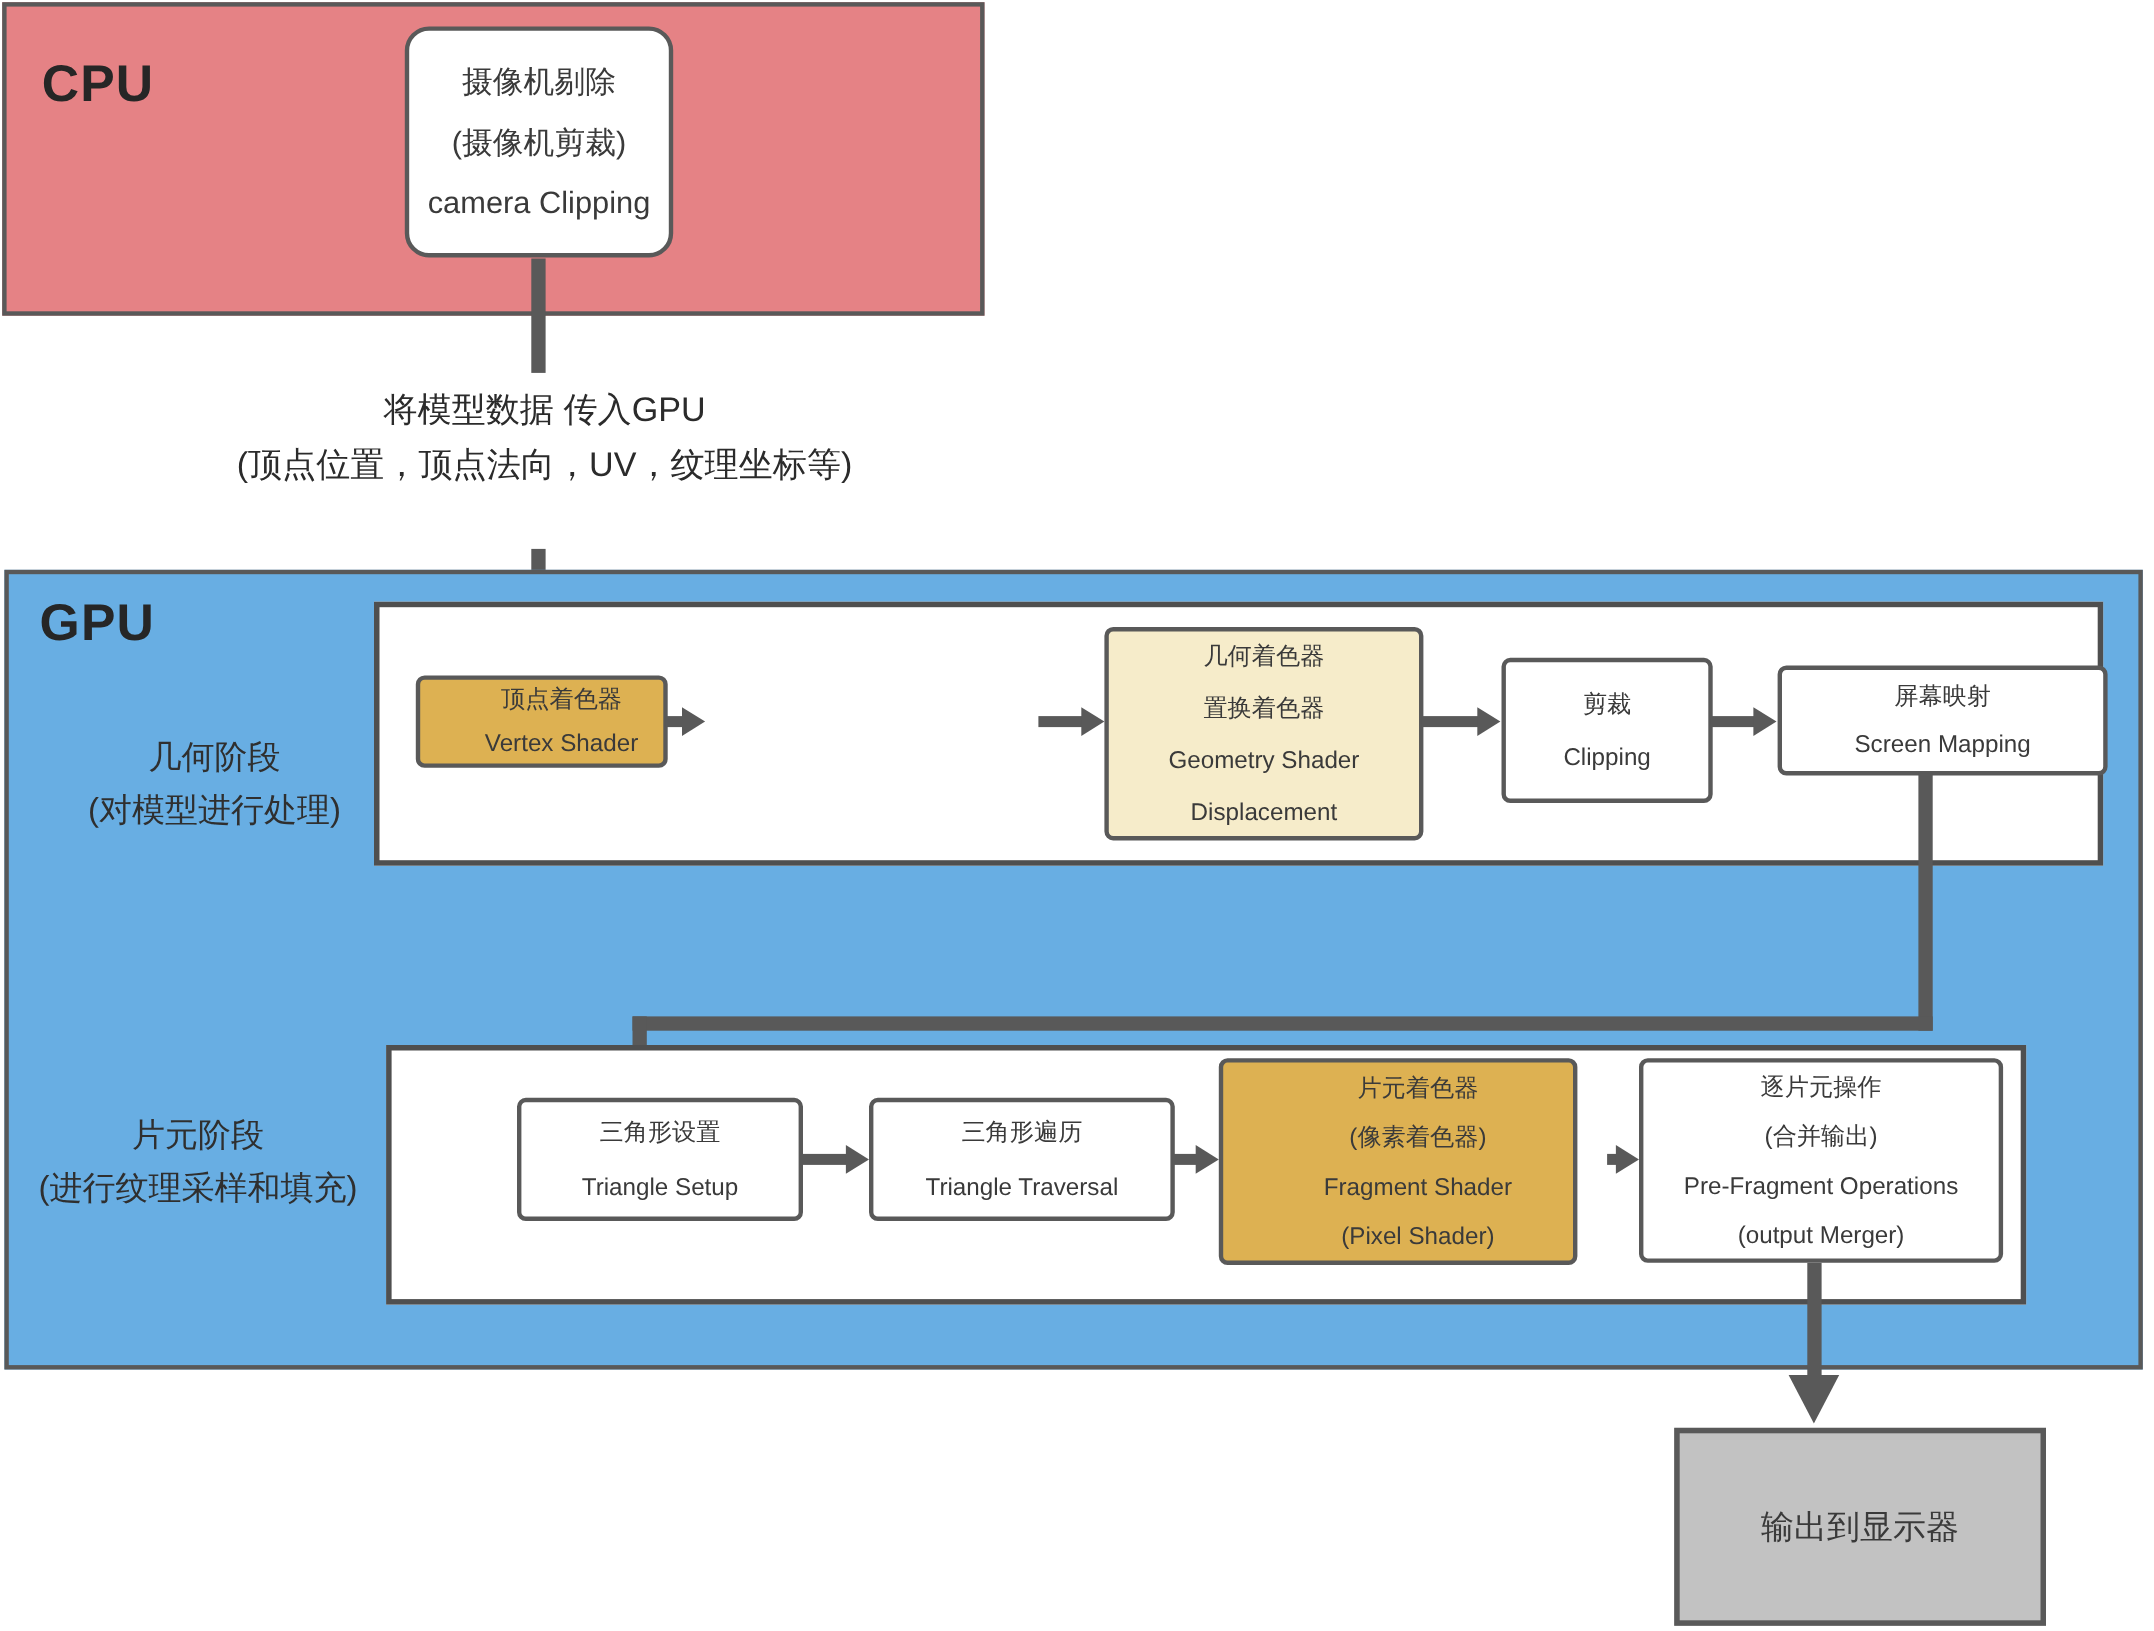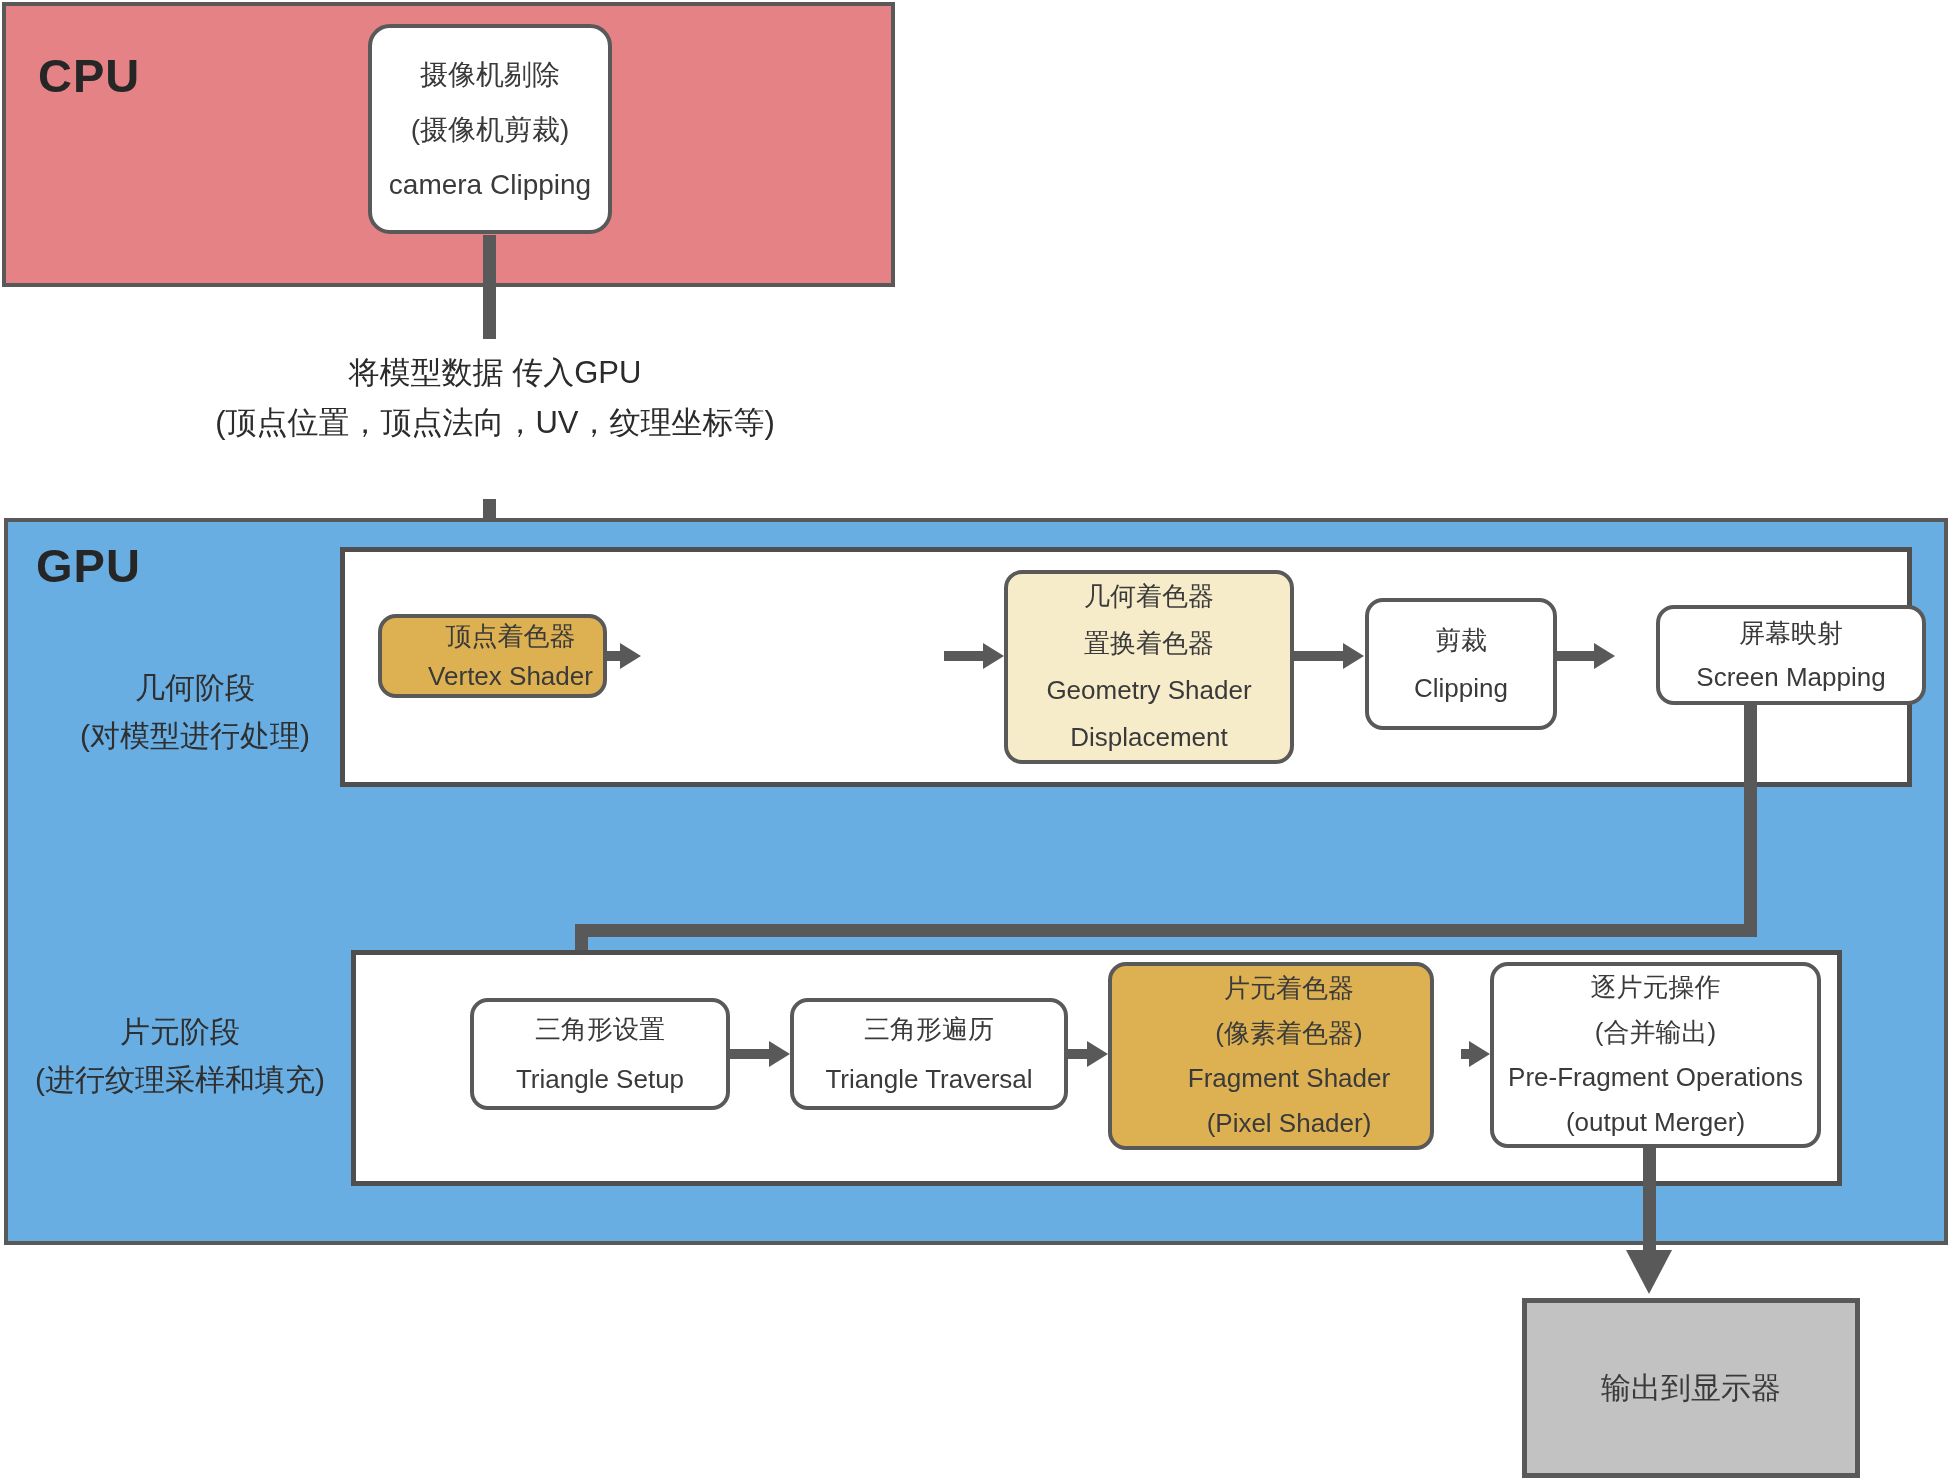--- a/index.html
+++ b/index.html
@@ -4,23 +4,23 @@
 <style>
   html,body{margin:0;padding:0;background:#ffffff;}
   #stage{
     position:relative;width:1958px;height:1483px;overflow:hidden;background:#ffffff;
     font-family:"Liberation Sans","DejaVu Sans",sans-serif;color:#3a3a3a;
   }
   .abs{position:absolute;box-sizing:border-box;}
   .bigbox{border:4px solid #595959;}
   .panel{background:#ffffff;border:5px solid #4f4f4f;}
   .node{
-    border:4px solid #595959;border-radius:18px;background:#ffffff;
+    border:4px solid #595959;border-radius:8px;background:#ffffff;
     display:flex;flex-direction:column;align-items:center;justify-content:center;
-    text-align:center;font-size:26px;color:#3a3a3a;
+    text-align:center;font-size:22px;color:#3a3a3a;
   }
   .node .ln{display:block;white-space:nowrap;}
   .gold{background:#ddb152;padding-left:36px;}
   .cream{background:#f6ecca;}
   .corner-label{font-size:47px;font-weight:bold;color:#262626;letter-spacing:1px;}
   .stage-label{font-size:30px;color:#2f2f2f;text-align:center;white-space:nowrap;}
   .flow-label{font-size:31px;color:#2b2b2b;text-align:center;white-space:nowrap;}
   .shaft{background:#595959;}
   .head-right{width:0;height:0;border-top:13px solid transparent;border-bottom:13px solid transparent;border-left:21px solid #595959;}
   .head-down-big{width:0;height:0;border-left:23px solid transparent;border-right:23px solid transparent;border-top:44px solid #595959;}
@@ -60,21 +60,21 @@
   <div class="abs node cream" style="left:1004px;top:570px;width:290px;height:194px;line-height:47px;">
     <span class="ln">几何着色器</span>
     <span class="ln">置换着色器</span>
     <span class="ln">Geometry Shader</span>
     <span class="ln">Displacement</span>
   </div>
   <div class="abs node" style="left:1365px;top:598px;width:192px;height:132px;line-height:48px;">
     <span class="ln">剪裁</span>
     <span class="ln">Clipping</span>
   </div>
-  <div class="abs node" style="left:1656px;top:605px;width:270px;height:100px;line-height:44px;">
+  <div class="abs node" style="left:1616px;top:605px;width:300px;height:100px;line-height:44px;">
     <span class="ln">屏幕映射</span>
     <span class="ln">Screen Mapping</span>
   </div>
 
   <div class="abs shaft" style="left:605px;top:651px;width:16px;height:10px;"></div>
   <div class="abs head-right" style="left:620px;top:643px;"></div>
   <div class="abs shaft" style="left:944px;top:651px;width:40px;height:10px;"></div>
   <div class="abs head-right" style="left:983px;top:643px;"></div>
   <div class="abs shaft" style="left:1292px;top:651px;width:52px;height:10px;"></div>
   <div class="abs head-right" style="left:1343px;top:643px;"></div>

